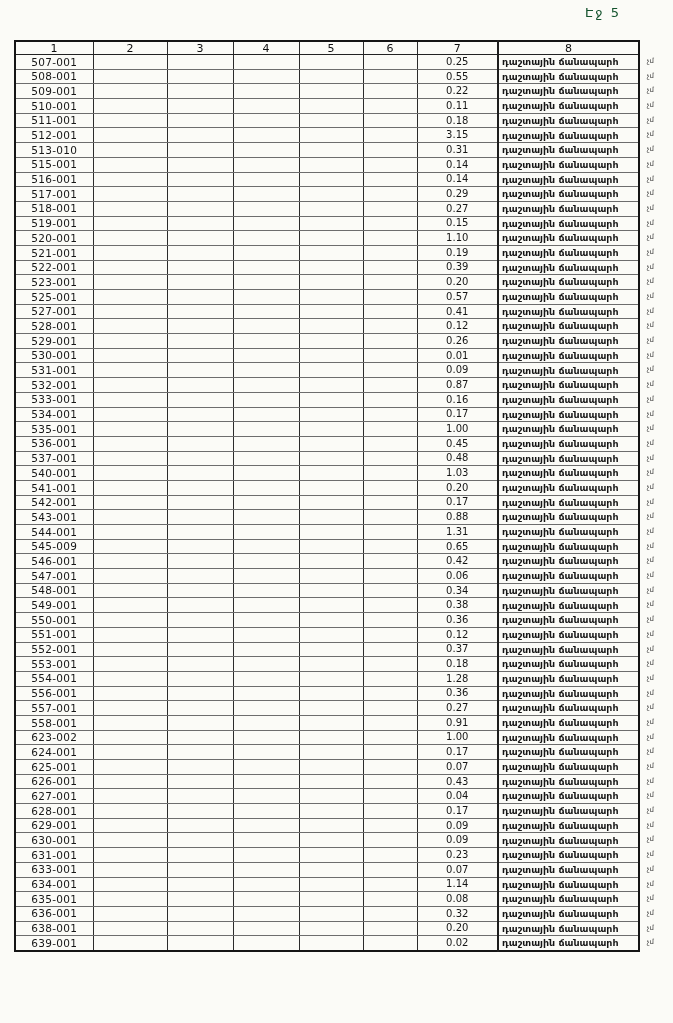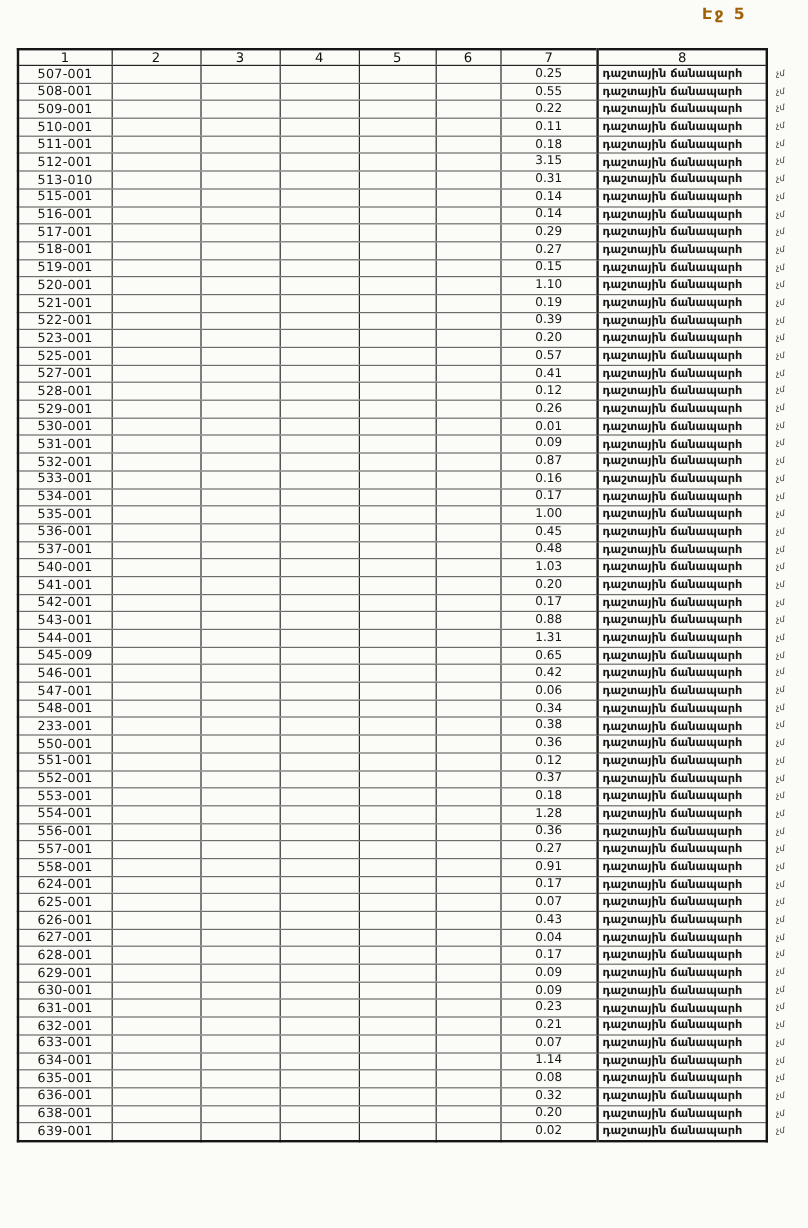--- a/index.html
+++ b/index.html
@@ -4,21 +4,21 @@
 <style>
   html,body{margin:0;padding:0;}
   body{
     width:673px;height:1023px;position:relative;overflow:hidden;
     background:#fbfbf7;
     font-family:"DejaVu Sans",sans-serif;
     color:#1a1a1a;
   }
   .page-label{
     position:absolute;top:5px;left:585px;
-    font-size:13px;font-weight:bold;letter-spacing:2px;color:#a16207;
+    font-size:13px;font-weight:normal;letter-spacing:2px;color:#14532d;
   }
   table.scan{
     position:absolute;top:40px;left:14px;
     border-collapse:collapse;table-layout:fixed;
     border:2px solid #151515;
     width:624px;
   }
   td{
     padding:0;margin:0;
     border-left:1px solid #2b2b2b;
@@ -439,21 +439,21 @@
         <td class="c1">548-001</td>
         <td class="c2"></td>
         <td class="c3"></td>
         <td class="c4"></td>
         <td class="c5"></td>
         <td class="c6"></td>
         <td class="c7">0.34</td>
         <td class="c8"><span>դաշտային ճանապարհ</span><span class="note">չմ</span></td>
       </tr>
       <tr>
-        <td class="c1">233-001</td>
+        <td class="c1">549-001</td>
         <td class="c2"></td>
         <td class="c3"></td>
         <td class="c4"></td>
         <td class="c5"></td>
         <td class="c6"></td>
         <td class="c7">0.38</td>
         <td class="c8"><span>դաշտային ճանապարհ</span><span class="note">չմ</span></td>
       </tr>
       <tr>
         <td class="c1">550-001</td>
@@ -529,20 +529,30 @@
         <td class="c1">558-001</td>
         <td class="c2"></td>
         <td class="c3"></td>
         <td class="c4"></td>
         <td class="c5"></td>
         <td class="c6"></td>
         <td class="c7">0.91</td>
         <td class="c8"><span>դաշտային ճանապարհ</span><span class="note">չմ</span></td>
       </tr>
       <tr>
+        <td class="c1">623-002</td>
+        <td class="c2"></td>
+        <td class="c3"></td>
+        <td class="c4"></td>
+        <td class="c5"></td>
+        <td class="c6"></td>
+        <td class="c7">1.00</td>
+        <td class="c8"><span>դաշտային ճանապարհ</span><span class="note">չմ</span></td>
+      </tr>
+      <tr>
         <td class="c1">624-001</td>
         <td class="c2"></td>
         <td class="c3"></td>
         <td class="c4"></td>
         <td class="c5"></td>
         <td class="c6"></td>
         <td class="c7">0.17</td>
         <td class="c8"><span>դաշտային ճանապարհ</span><span class="note">չմ</span></td>
       </tr>
       <tr>
@@ -606,30 +616,20 @@
         <td class="c8"><span>դաշտային ճանապարհ</span><span class="note">չմ</span></td>
       </tr>
       <tr>
         <td class="c1">631-001</td>
         <td class="c2"></td>
         <td class="c3"></td>
         <td class="c4"></td>
         <td class="c5"></td>
         <td class="c6"></td>
         <td class="c7">0.23</td>
-        <td class="c8"><span>դաշտային ճանապարհ</span><span class="note">չմ</span></td>
-      </tr>
-      <tr>
-        <td class="c1">632-001</td>
-        <td class="c2"></td>
-        <td class="c3"></td>
-        <td class="c4"></td>
-        <td class="c5"></td>
-        <td class="c6"></td>
-        <td class="c7">0.21</td>
         <td class="c8"><span>դաշտային ճանապարհ</span><span class="note">չմ</span></td>
       </tr>
       <tr>
         <td class="c1">633-001</td>
         <td class="c2"></td>
         <td class="c3"></td>
         <td class="c4"></td>
         <td class="c5"></td>
         <td class="c6"></td>
         <td class="c7">0.07</td>

